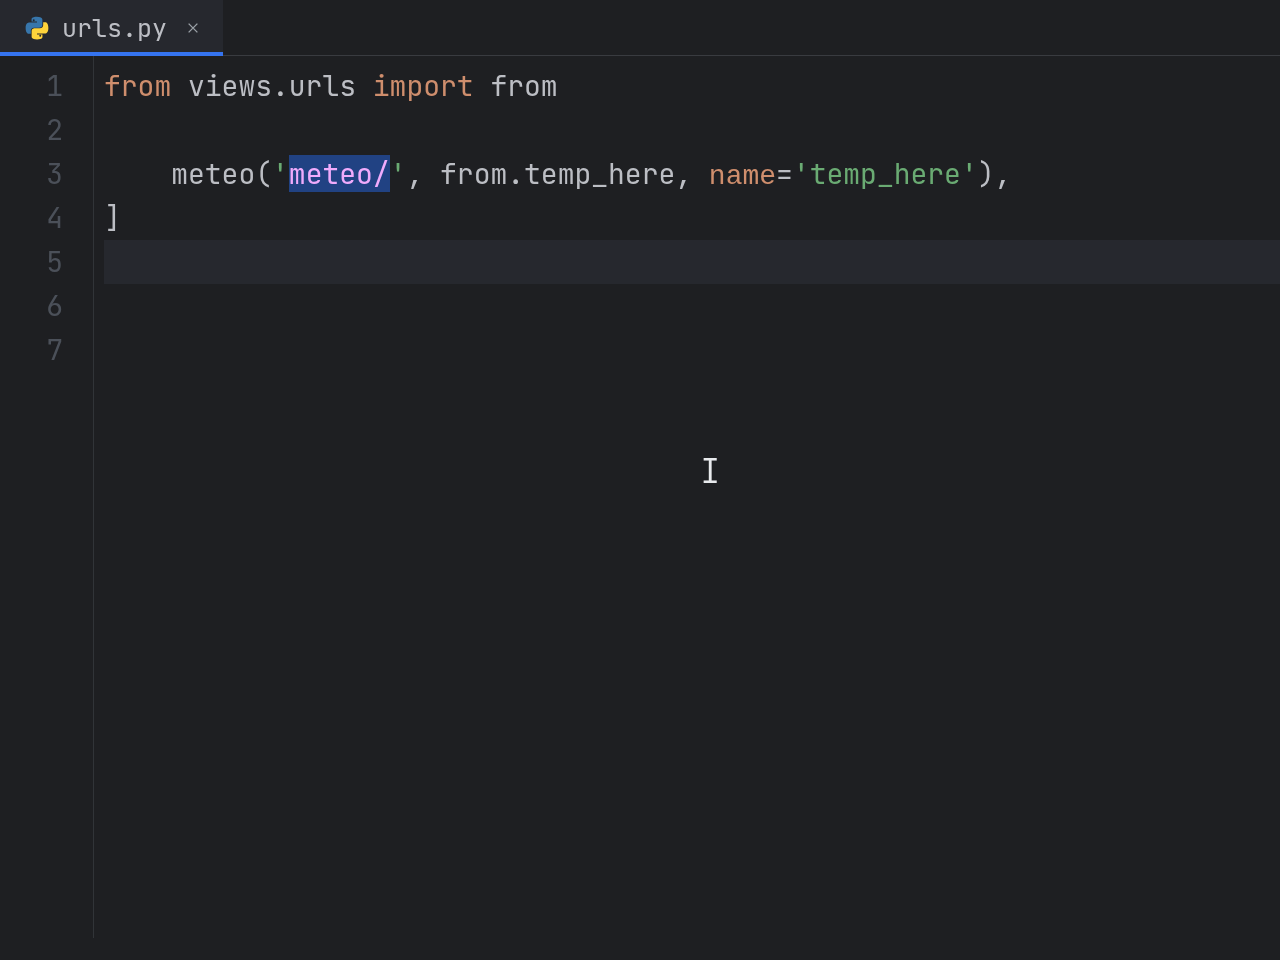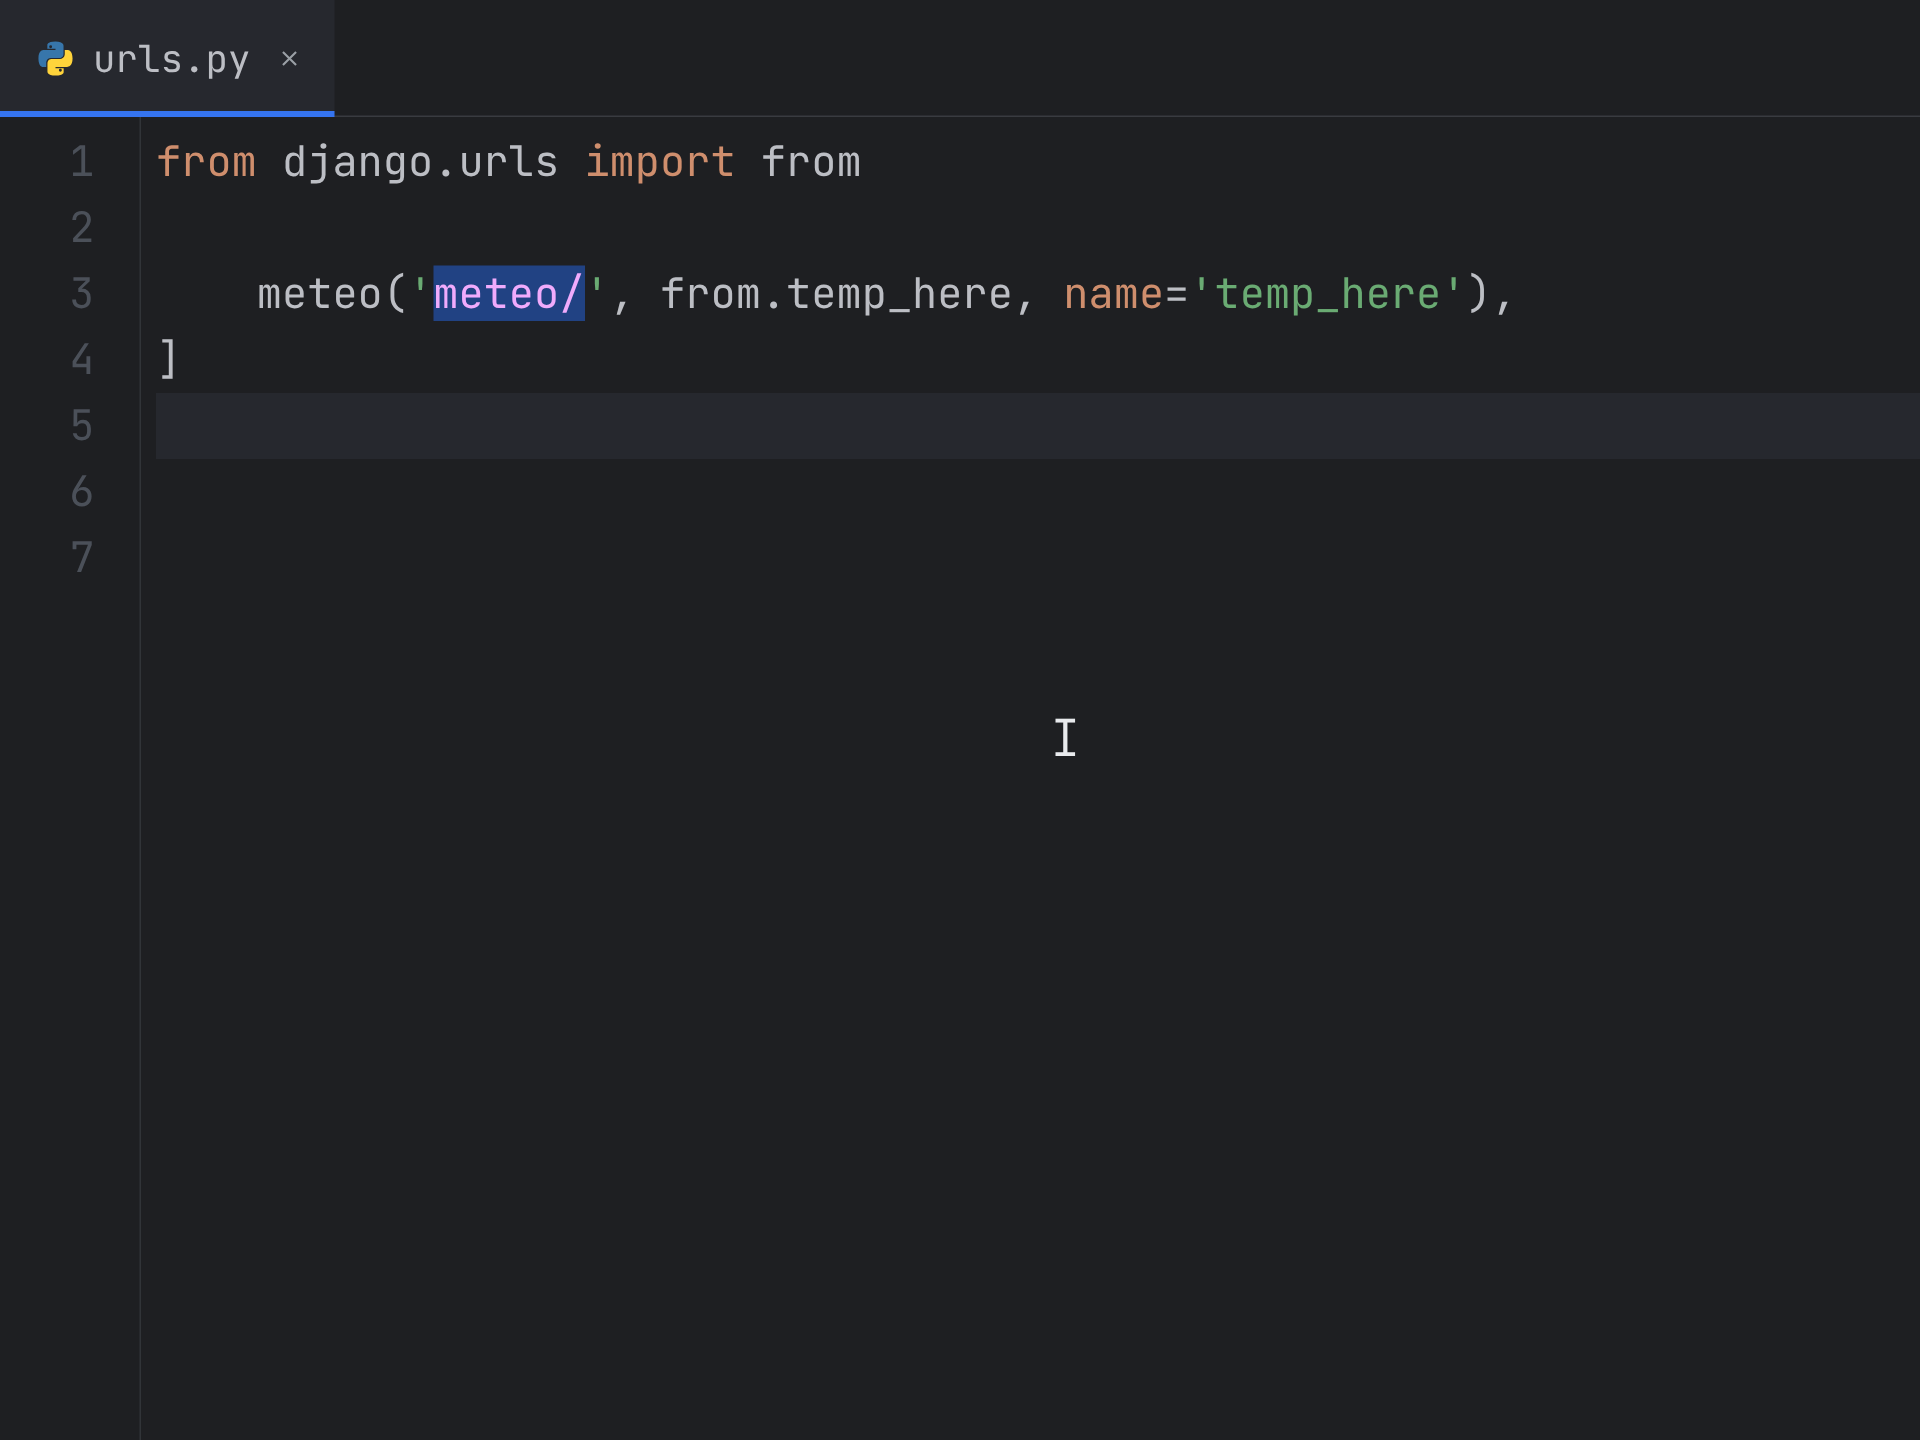--- a/index.html
+++ b/index.html
@@ -6,21 +6,21 @@
   html, body {
     width: 1280px;
     height: 960px;
     background: #1e1f22;
     font-family: "JetBrains Mono", "Fira Code", Menlo, Consolas, monospace;
     overflow: hidden;
     color: #bcbec4;
   }
   .tabs {
     display: flex;
-    height: 78px;
+    height: 56px;
     border-bottom: 1px solid #393b40;
     background: #1e1f22;
     align-items: stretch;
   }
   .tab {
     display: flex;
     align-items: center;
     gap: 12px;
     padding: 0 20px 0 24px;
     font-size: 25px;
@@ -70,21 +70,21 @@
     height: 44px; line-height: 44px; white-space: pre;
     color: #bcbec4;
   }
   .code .line.current {
     background: #26282e;
   }
   .kw  { color: #cf8e6d; }
   .def { color: #bcbec4; }
   .str { color: #6aab73; }
   .sel { background: #214283; color: #f0abfc; }
-  .arg { color: #cf8e6d; }
+  .arg { color: #cf8e6d; font-family: Liberation Mono, monospace; }
   .cursor {
     position: absolute;
     left: 606px;
     top: 392px;
     color: #e8eaed;
     font-size: 34px;
     font-weight: 300;
     pointer-events: none;
   }
 </style>
@@ -114,20 +114,20 @@
   <div class="gutter">
     <div class="ln">1</div>
     <div class="ln">2</div>
     <div class="ln">3</div>
     <div class="ln">4</div>
     <div class="ln">5</div>
     <div class="ln">6</div>
     <div class="ln">7</div>
   </div>
   <div class="code">
-    <div class="line"><span class="kw">from</span><span class="def"> django.urls </span><span class="kw">import</span><span class="def"> from</span></div>
+    <div class="line"><span class="kw">from</span><span class="def"> views.urls </span><span class="kw">import</span><span class="def"> from</span></div>
     <div class="line"></div>
     <div class="line"><span>    </span><span class="def">meteo(</span><span class="str">'</span><span class="sel">meteo/</span><span class="str">'</span><span class="def">, from.temp_here, </span><span class="arg">name</span><span class="def">=</span><span class="str">'temp_here'</span><span class="def">),</span></div>
     <div class="line"><span class="def">]</span></div>
     <div class="line current"></div>
     <div class="cursor">I</div>
   </div>
 </div>
 
 </body></html>

